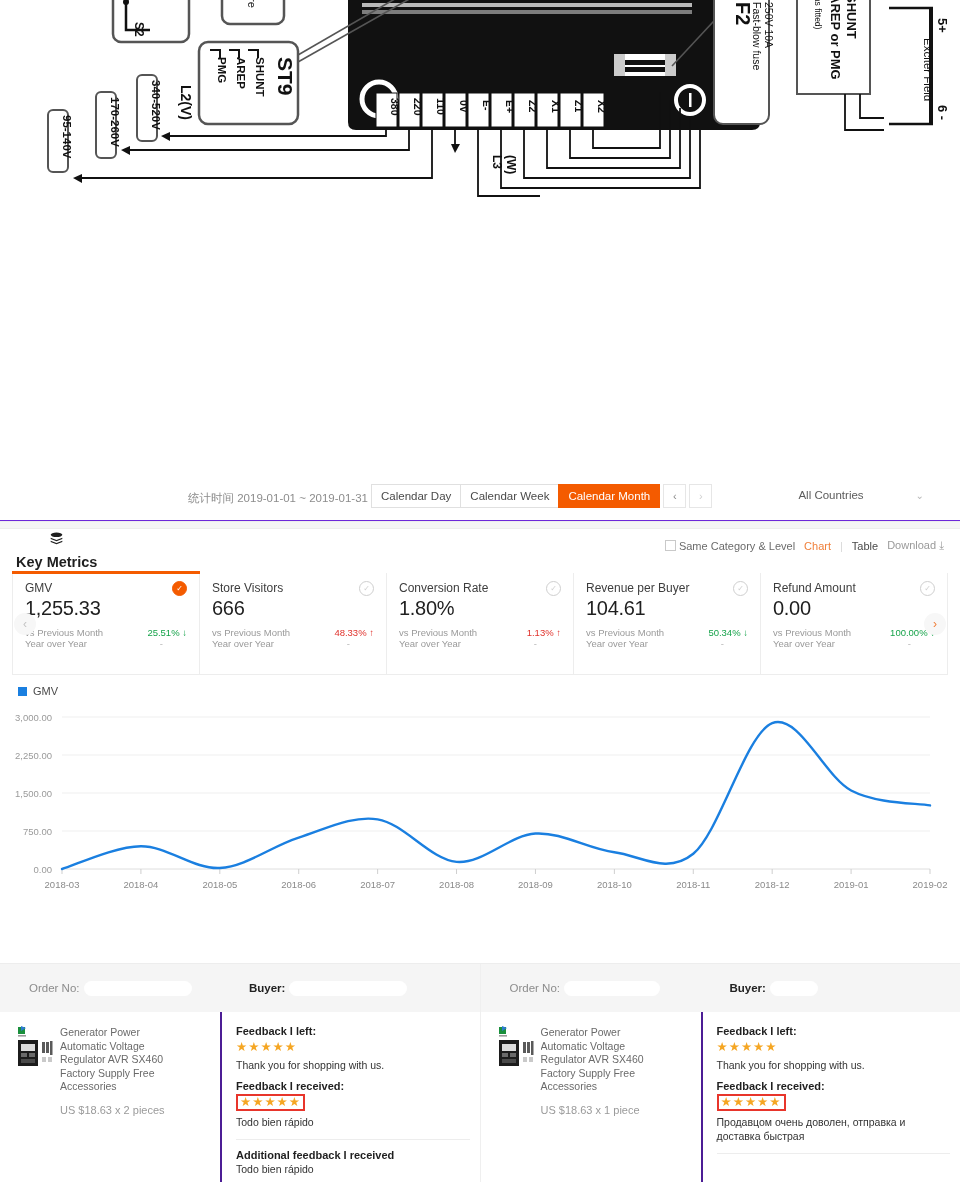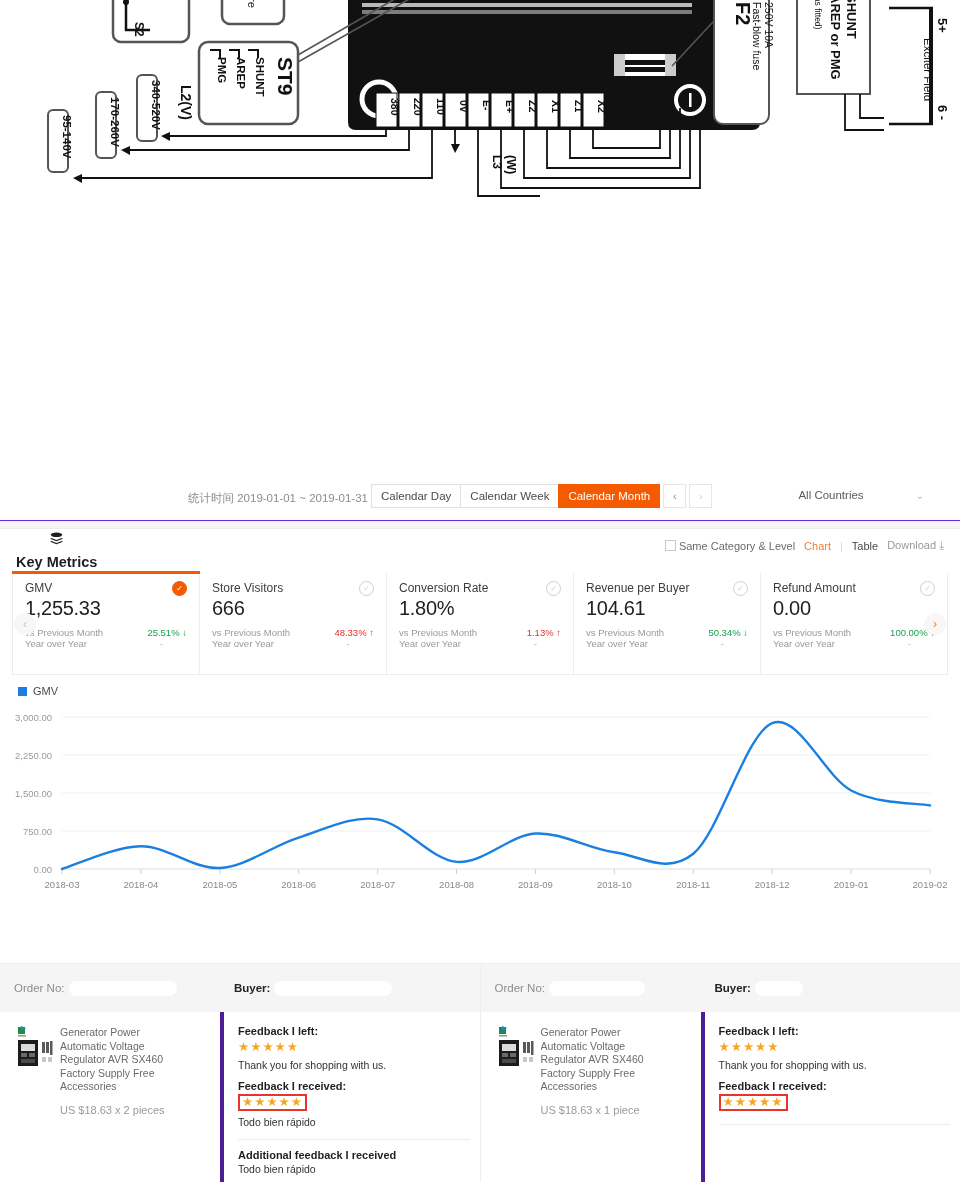--- a/index.html
+++ b/index.html
@@ -111,32 +111,32 @@
   .ylab{font-size:9.5px;fill:#9a9a9a;}
   .xlab{font-size:9.5px;fill:#8a8a8a;}
 
   
   .reviews{position:absolute;left:0;top:963px;width:960px;height:219px;background:#fff;
            border-top:1px solid #ededed;display:flex;}
   .rev-col{width:480px;position:relative;}
   .rev-col.first{border-right:1px solid #efefef;}
   .rev-head{height:48px;background:#f5f5f5;display:flex;align-items:center;}
   .rev-head .cell{display:flex;align-items:center;}
-  .rev-head .cell.a{width:220px;padding-left:14px;}
+  .rev-head .cell.a{width:220px;padding-left:29px;}
   .rev-head .cell.b{padding-left:0px;}
   .rh-label{font-size:11.5px;color:#8c8c8c;}
   .rh-label.bold{color:#222;font-weight:700;}
   .redact{height:15px;border-radius:8px;background:#fff;margin-left:4px;}
   .rev-body{display:flex;height:171px;}
   .rev-left{width:220px;display:flex;padding:14px 0 0 16px;box-sizing:border-box;}
   .thumb{width:44px;height:44px;position:relative;flex:none;}
   .prod-txt{margin-left:0;}
   .prod-title{font-size:10.5px;color:#6a6a6a;line-height:13.5px;width:115px;}
   .prod-price{font-size:11px;color:#9a9a9a;margin-top:10px;}
-  .rev-right{flex:1;border-left:4px solid #4c1d95;padding:13px 10px 16px 14px;box-sizing:border-box;}
+  .rev-right{flex:1;border-left:2px solid #4c1d95;padding:13px 10px 16px 14px;box-sizing:border-box;}
   .fb-h{font-size:11px;font-weight:700;color:#1f1f1f;}
   .stars{color:#f5a623;font-size:12.5px;letter-spacing:1px;margin:2px 0 3px 0;display:inline-block;}
   .stars.boxed{border:2px solid #e8352b;padding:0px 2px;display:inline-block;line-height:13px;}
   .fb-txt{font-size:10.5px;color:#333;line-height:14px;margin:1px 0 8px 0;}
   .fb-sep{height:1px;background:#ededed;margin:10px 0 9px 0;}
   .fb-txt2{font-size:10.5px;color:#333;line-height:14px;margin-top:1px;}
 </style>
 </head>
 <body>
 
@@ -552,17 +552,18 @@
           <div class="prod-title">Generator Power Automatic Voltage Regulator AVR SX460 Factory Supply Free Accessories</div>
           <div class="prod-price">US $18.63 x 1 piece</div>
         </div>
       </div>
       <div class="rev-right">
         <div class="fb-h">Feedback I left:</div>
         <div class="stars">★★★★★</div>
         <div class="fb-txt">Thank you for shopping with us.</div>
         <div class="fb-h">Feedback I received:</div>
         <div><span class="stars boxed">★★★★★</span></div>
+        <div class="fb-txt">Продавцом очень доволен, отправка и доставка быстрая</div>
         <div class="fb-sep"></div>
       </div>
     </div>
   </div>
 </div>
 
 </body></html>

